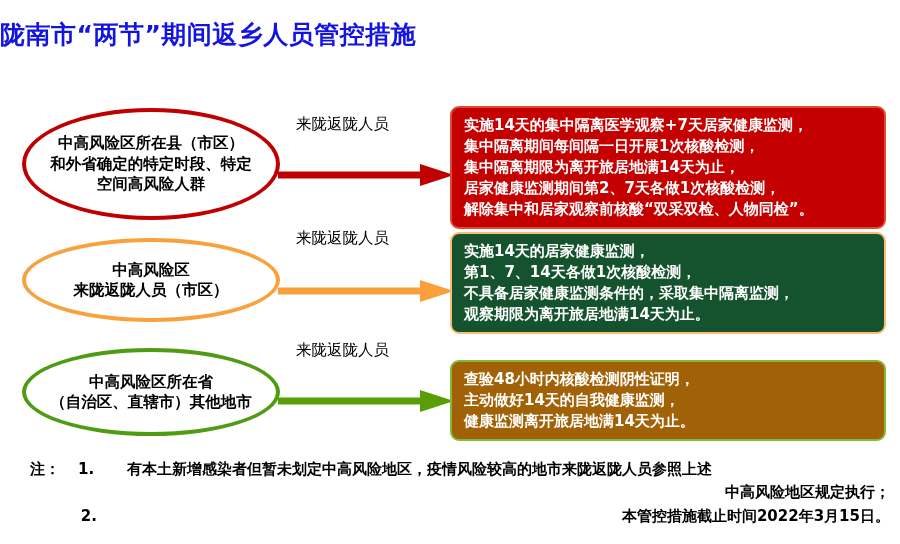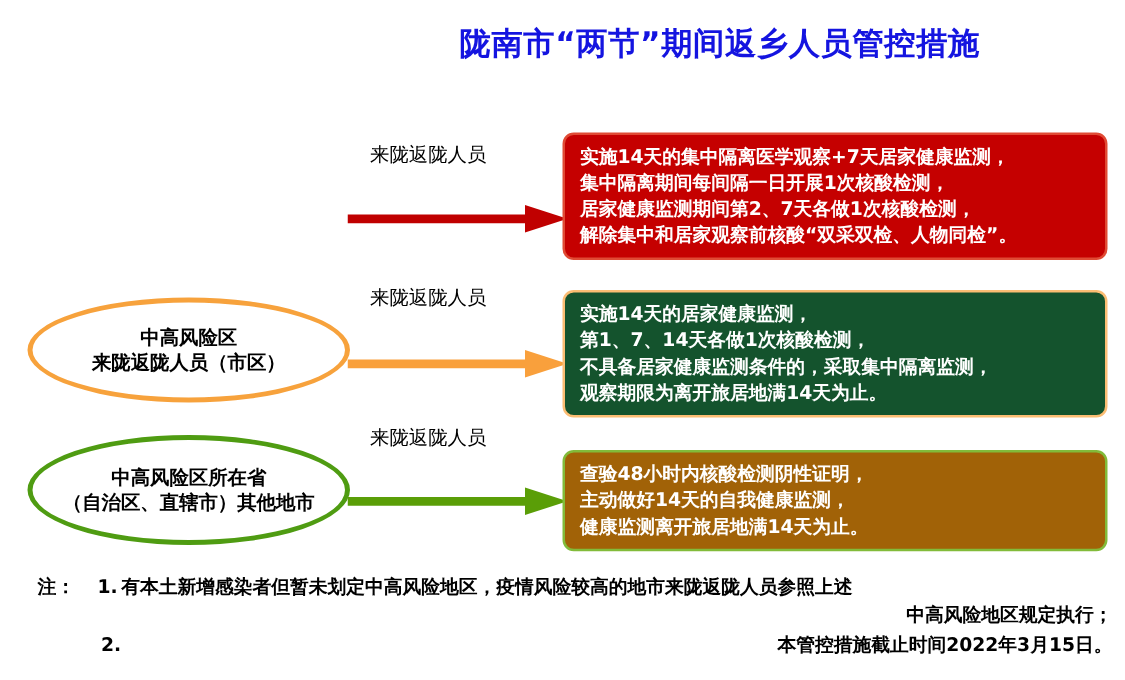--- a/index.html
+++ b/index.html
@@ -15,21 +15,21 @@
     font-family: "DejaVu Sans", "Liberation Sans", sans-serif;
     -webkit-font-smoothing: antialiased;
   }
 
   
   .title {
     position: absolute;
     top: 18px;
     left: 0;
     width: 784px;
-    text-align: right;
+    text-align: left;
     font-size: 25px;
     font-weight: bold;
     color: #1414e0;
     letter-spacing: 0.5px;
     white-space: nowrap;
   }
 
   
   .row {
     position: absolute;
@@ -147,41 +147,49 @@
     font-size: 15px;
     font-weight: bold;
     color: #000000;
     line-height: 1.55;
   }
   .fn-row { display: flex; align-items: flex-start; }
   .fn-label { width: 48px; flex: 0 0 48px; }
   .fn-body { flex: 1; }
   .fn-item { display: flex; align-items: flex-start; }
   .fn-num { width: 19px; flex: 0 0 19px; }
-  .fn-text { flex: 1; }
+  .fn-text { flex: 1; margin-left: 30px; }
   .fn-indent { padding-left: 48px; text-align: right; }
 </style>
 </head>
 <body>
 
 <div class="title">陇南市“两节”期间返乡人员管控措施</div>
 
 <div class="row" id="row-1">
 
+  <div class="oval" id="oval-1">
+    <div class="oval-text">
+      <div>中高风险区所在县（市区）</div>
+      <div>和外省确定的特定时段、特定</div>
+      <div>空间高风险人群</div>
+    </div>
+  </div>
 
   <div class="arrow-label" id="arrow-label-1">来陇返陇人员</div>
 
   <svg class="arrow" id="arrow-1" viewBox="0 0 176 26">
     <line x1="0" y1="13" x2="146" y2="13" stroke="#c00000" stroke-width="7"></line>
     <polygon points="142,2 176,13 142,24" fill="#c00000"></polygon>
   </svg>
 
   <div class="measure-box" id="box-1">
     <div class="measure-line">实施14天的集中隔离医学观察+7天居家健康监测，</div>
     <div class="measure-line">集中隔离期间每间隔一日开展1次核酸检测，</div>
+    <div class="measure-line">集中隔离期限为离开旅居地满14天为止，</div>
     <div class="measure-line">居家健康监测期间第2、7天各做1次核酸检测，</div>
     <div class="measure-line">解除集中和居家观察前核酸“双采双检、人物同检”。</div>
   </div>
 </div>
 
 <div class="row" id="row-2">
 
   <div class="oval" id="oval-2">
     <div class="oval-text">
       <div>中高风险区</div>

